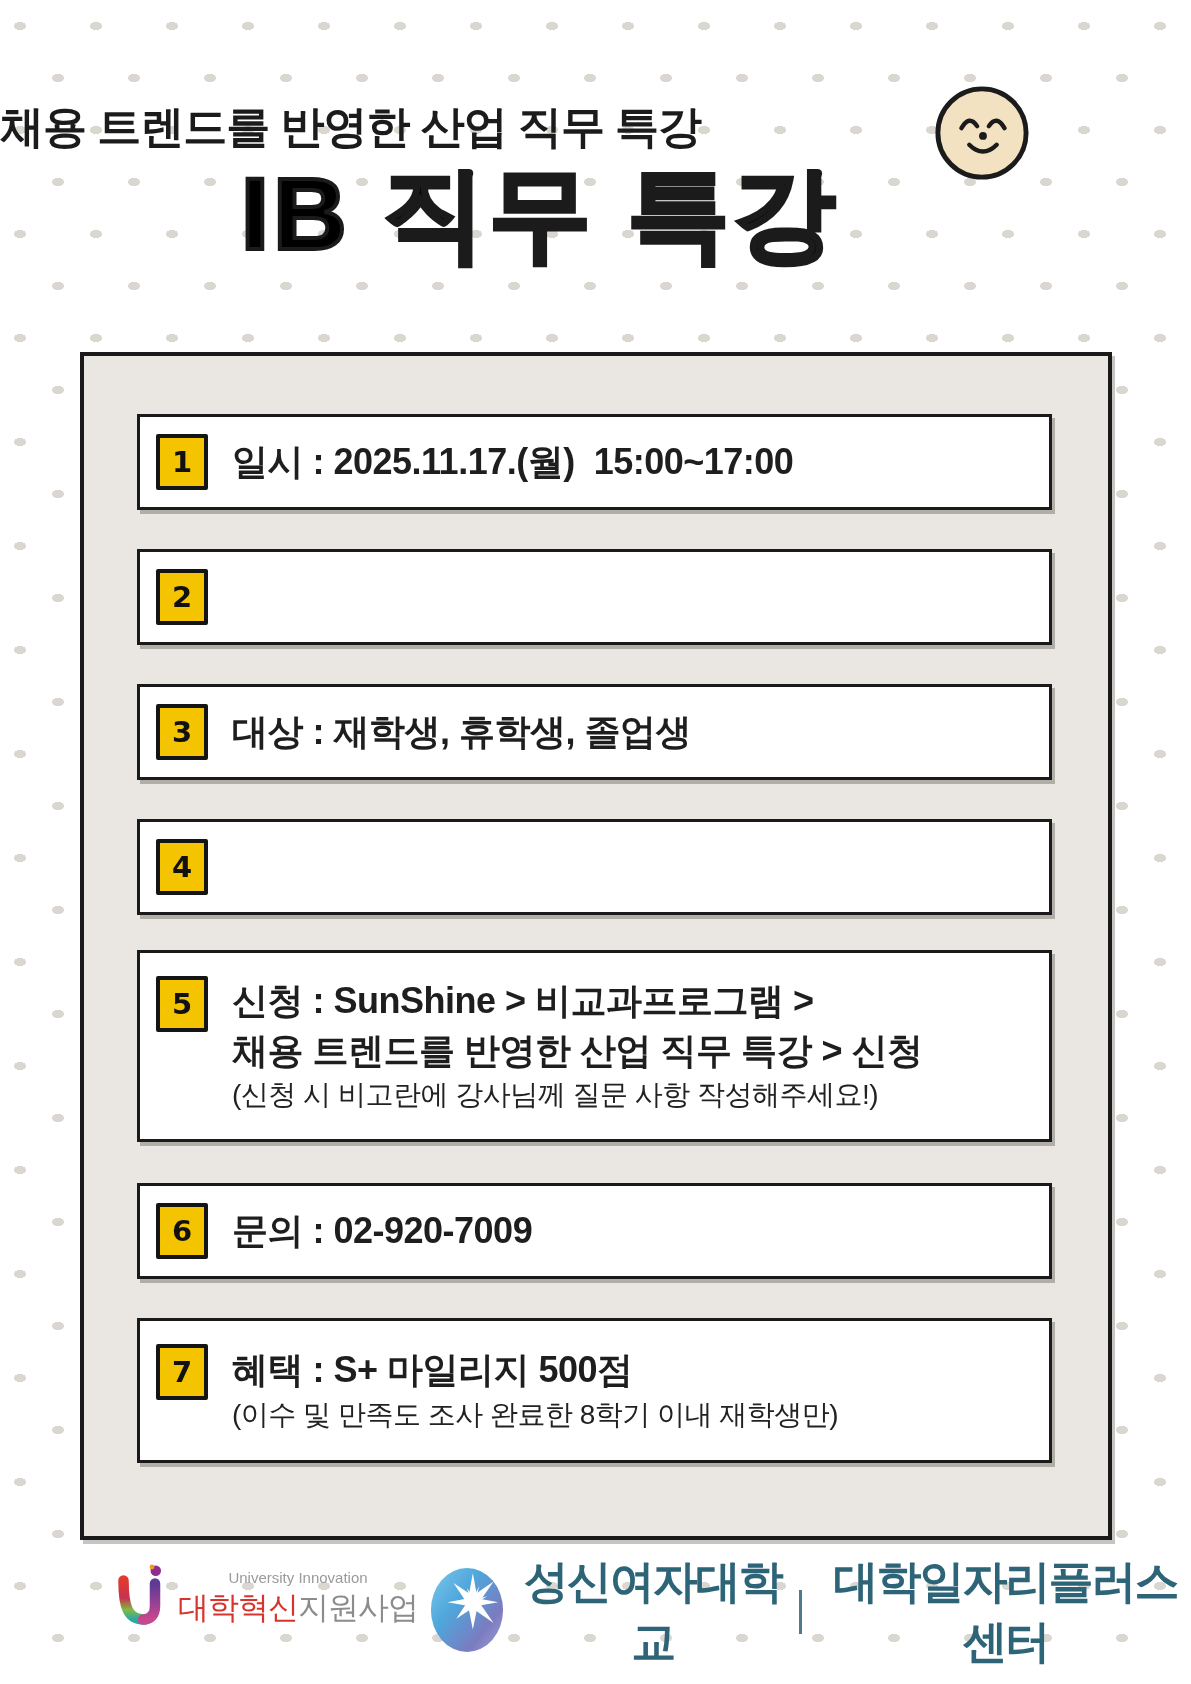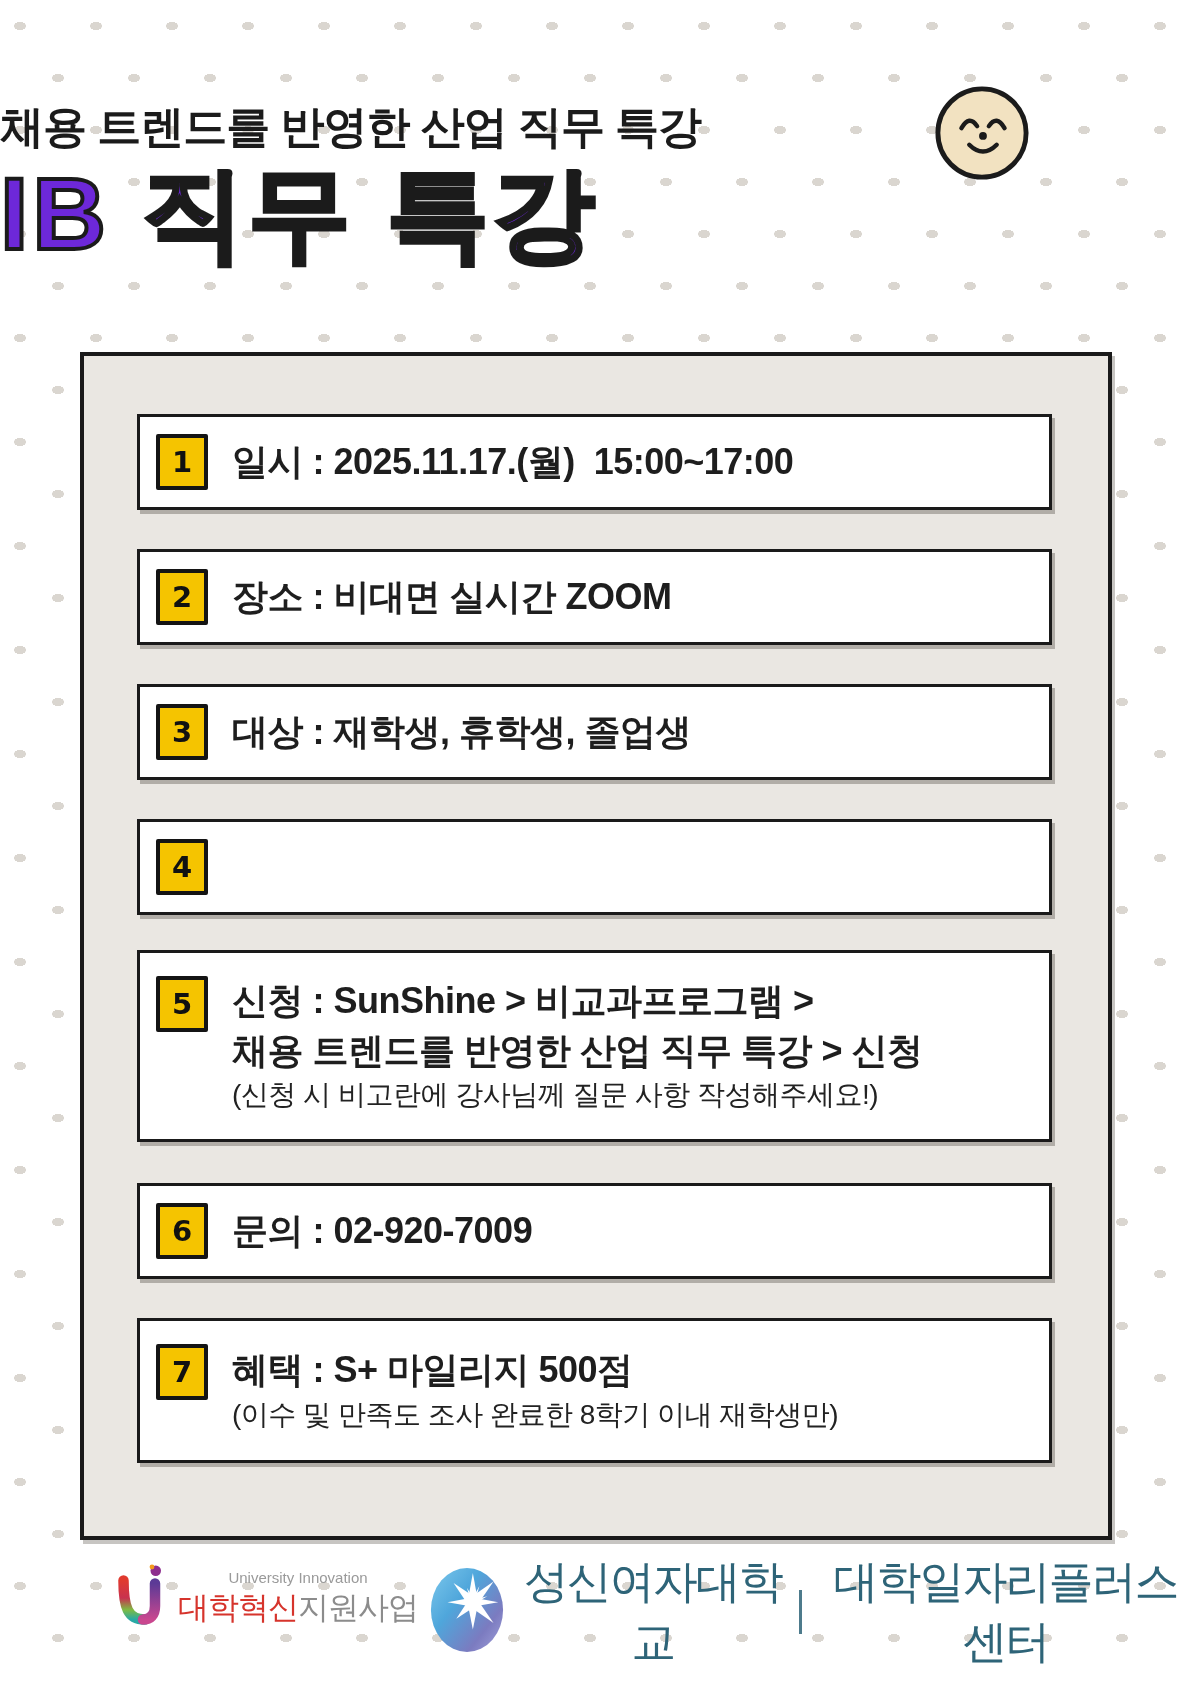--- a/index.html
+++ b/index.html
@@ -11,22 +11,22 @@
       radial-gradient(ellipse 6px 4px at 20px 26px, #DAD6D0 98%, rgba(255,255,255,0) 100%),
       radial-gradient(ellipse 6px 4px at 58px 78px, #DAD6D0 98%, rgba(255,255,255,0) 100%);
     background-size:76px 104px;
   }
   
   .subtitle{
     position:absolute;top:98px;left:0;width:1096px;text-align:left;
     font-size:44px;font-weight:800;color:#1B1B1B;letter-spacing:-1px;
   }
   .title{
-    position:absolute;top:156px;left:0;width:1080px;
-    font-size:102px;font-weight:900;color:#6d28d9;
+    position:absolute;top:156px;left:0;width:1080px;text-align:center;
+    font-size:102px;font-weight:900;color:#000000;
     -webkit-text-stroke:4px #1B1B1B;letter-spacing:4px;line-height:1.15;
   }
   .smiley{position:absolute;left:933px;top:84px;width:98px;height:98px;}
   
   .panel{
     position:absolute;left:80px;top:352px;width:1032px;height:1188px;
     background:#EAE7E2;border:4px solid #1A1A1A;box-sizing:border-box;
     box-shadow:3px 4px 0 rgba(130,126,119,.45);
   }
   .box{
@@ -49,21 +49,21 @@
   
   .footer{position:absolute;left:4px;top:1552px;width:1191px;height:120px;text-align:center;}
   .uip{position:absolute;left:112px;top:12px;display:flex;align-items:flex-end;}
   .uip-text{margin-left:8px;padding-bottom:2px;}
   .uip-en{font-size:15px;color:#9A9A9A;font-weight:500;display:block;margin-bottom:1px;}
   .uip-kr{font-size:31px;letter-spacing:-1px;}
   .uip-red{color:#D6342C;font-weight:400;}
   .uip-gray{color:#8C8C8C;font-weight:400;}
   .sungshin{position:absolute;left:424px;top:0;display:flex;align-items:center;}
   .ss-text{display:flex;align-items:center;margin-left:14px;color:#2E6478;}
-  .ss-univ,.ss-center{font-size:45px;font-weight:400;letter-spacing:-2px;}
+  .ss-univ,.ss-center{font-size:45px;font-weight:700;letter-spacing:-2px;}
   .ss-divider{width:3px;height:44px;background:#2E6478;margin:0 14px;opacity:.85;}
 </style>
 </head>
 <body>
 
 <div class="subtitle">채용 트렌드를 반영한 산업 직무 특강</div>
 <div class="title">IB 직무 특강</div>
 <div class="smiley">
   <svg viewBox="0 0 100 100" width="98" height="98">
     <circle cx="50" cy="50" r="45" fill="#F2E2C1" stroke="#1B1B1B" stroke-width="5"></circle>
@@ -82,23 +82,20 @@
       </div>
     <div class="lines">
       <div class="lm">일시 : 2025.11.17.(월)  15:00~17:00</div>
     </div>
   </div>
 
   <div class="box" style="top:193px;height:96px;">
     <div class="badge">
         <span>2</span>
       </div>
-    <div class="lines">
-      <div class="lm">장소 : 비대면 실시간 ZOOM</div>
-    </div>
   </div>
 
   <div class="box" style="top:328px;height:96px;">
     <div class="badge">
         <span>3</span>
       </div>
     <div class="lines">
       <div class="lm">대상 : 재학생, 휴학생, 졸업생</div>
     </div>
   </div>

